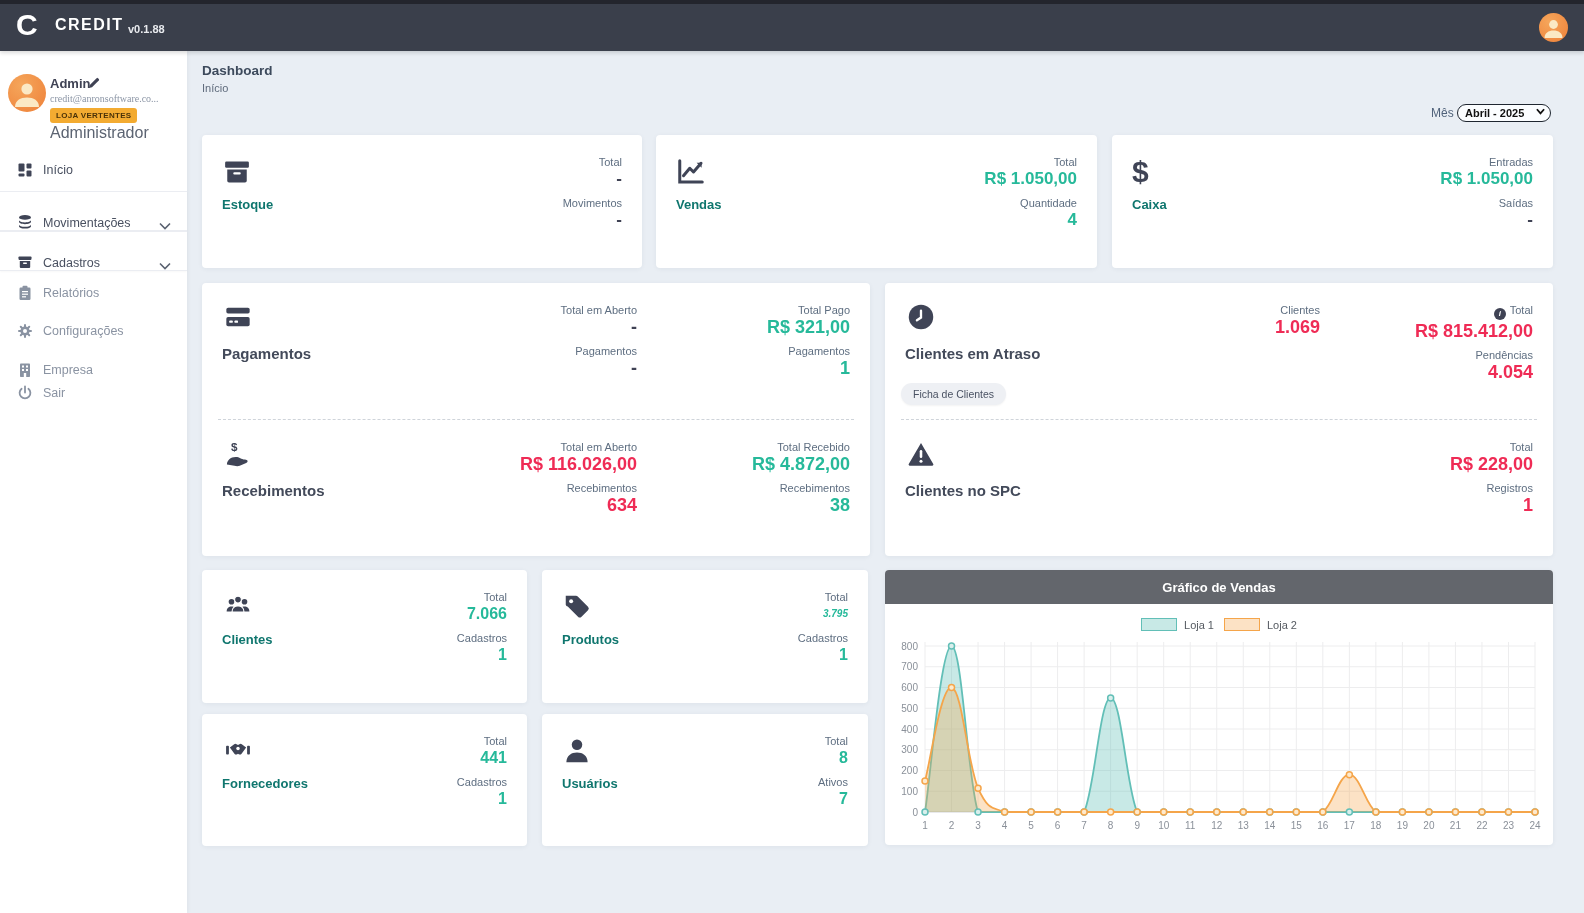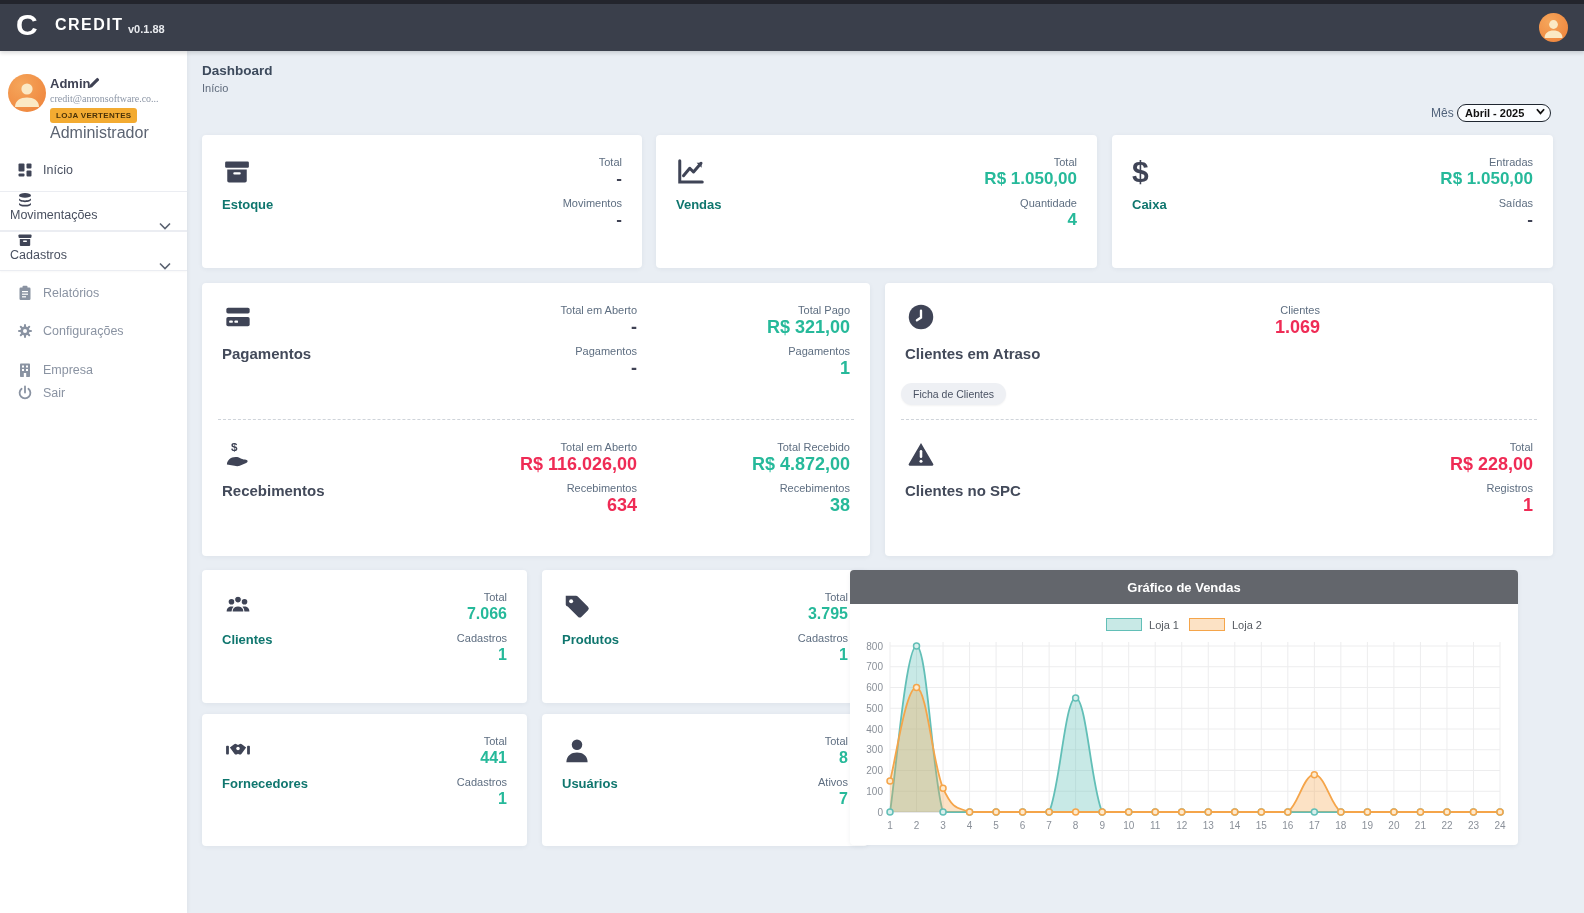--- a/index.html
+++ b/index.html
@@ -25,21 +25,21 @@
   .profile-edit { position:absolute; left:88px; top:26px; width:12px; height:12px; }
   .profile-email { position:absolute; left:50px; top:42px; width:130px; font-size:10px; color:#8b95a5; white-space:nowrap; overflow:hidden;font-family:Liberation Serif, serif; }
   .profile-badge { position:absolute; left:50px; top:57px; background:#f3ab31; color:#4a3208; font-size:8px; font-weight:800; letter-spacing:.3px; padding:3px 6px; border-radius:3px; }
   .profile-role { position:absolute; left:50px; top:73px; font-size:16px; color:#5c6472; }
 
   .menu-item { position:absolute; left:0; width:187px; height:30px; display:flex; align-items:center; cursor:pointer; }
   .menu-item .mi-icon { margin-left:17px; width:16px; height:16px; flex:0 0 16px; }
   .menu-item .mi-label { margin-left:10px; font-size:12.5px; color:#495060; }
   .menu-item.gray .mi-label { color:#8a93a2; }
   .menu-box { position:absolute; left:0; width:187px; height:40px; background:#fff; border-top:1px solid #ebedf2; border-bottom:1px solid #ebedf2;
-      display:flex; align-items:flex-start; cursor:pointer; box-shadow:0 1px 2px rgba(0,0,0,.03);flex-direction:column; }
+      display:flex; align-items:flex-end; cursor:pointer; box-shadow:0 1px 2px rgba(0,0,0,.03); }
   .menu-box .mi-icon { margin-left:17px; width:16px; height:16px; flex:0 0 16px; }
   .menu-box .mi-label { margin-left:10px; font-size:12.5px; color:#495060; }
   .menu-box .mi-chevron { margin-left:auto; margin-right:16px; width:12px; height:8px; }
 
   
   .bc-title { position:absolute; left:202px; top:63px; font-size:13.5px; font-weight:800; color:#3d4a5c; }
   .bc-sub { position:absolute; left:202px; top:82px; font-size:11px; color:#5f6b7c; }
   .month-label { position:absolute; left:1431px; top:106px; font-size:12px; color:#50627a; }
   .month-wrap { position:absolute; left:1457px; top:103px; width:94px; height:18px; }
   .month-select { width:94px; height:18px; font-family:"Liberation Sans",sans-serif; font-size:11px; font-weight:700; color:#111;
@@ -59,21 +59,21 @@
   .big-section { position:absolute; left:0; right:0; height:136px; }
   .big-section .s-icon { position:absolute; left:22px; top:20px; width:28px; height:28px; }
   .big-section .s-title { position:absolute; left:20px; top:62px; font-size:15px; font-weight:700; color:#434a5a; }
   .col-mid { position:absolute; right:233px; top:21px; display:flex; flex-direction:column; align-items:flex-end; }
   .col-right { position:absolute; right:20px; top:21px; display:flex; flex-direction:column; align-items:flex-end; }
   .dashed-div { position:absolute; left:16px; right:16px; top:136px; border-top:1px dashed #cfd4da; }
   .chip { position:absolute; left:16px; top:88px; background:#eef0f4; border-radius:13px; padding:5px 12px; font-size:10.5px; color:#4a5263; cursor:pointer; box-shadow:0 1px 2px rgba(0,0,0,.05);margin-top:12px; }
   .info-dot { display:inline-block; width:12px; height:12px; border-radius:50%; background:#3f4254; color:#fff; font-size:8px; font-weight:800; text-align:center; line-height:12px; margin-right:4px; vertical-align:-2px; font-style:italic; }
 
   
-  .chart-card { position:absolute; left:850px; top:570px; width:668px; height:275px; background:#fff; border-radius:4px; box-shadow:0 1px 5px rgba(40,50,70,.06); }
+  .chart-card { position:absolute; left:885px; top:570px; width:668px; height:275px; background:#fff; border-radius:4px; box-shadow:0 1px 5px rgba(40,50,70,.06); }
   .chart-header { position:absolute; left:0; top:0; width:668px; height:34px; background:#63666c; border-radius:4px 4px 0 0;
       display:flex; align-items:center; justify-content:center; color:#fff; font-size:13px; font-weight:700; }
   .chart-legend { position:absolute; left:0; top:48px; width:668px; display:flex; justify-content:center; gap:10px; align-items:center; }
   .legend-item { display:flex; align-items:center; gap:7px; font-size:11px; color:#555a61; }
   .legend-swatch { width:36px; height:13px; border:1.6px solid; }
   #sales-chart { position:absolute; left:0; top:64px; }
 
   svg .icon-dark { fill:#3f4456; }
   svg .icon-gray { fill:#8a93a2; }
 </style>
@@ -292,20 +292,26 @@
       <svg class="s-icon" viewBox="0 0 24 24">
         <circle class="icon-dark" cx="12" cy="12" r="10.5"></circle>
         <path d="M12,6.5 V12.5 L8.5,14.8" stroke="#fff" stroke-width="2" fill="none" stroke-linecap="round"></path>
       </svg>
       <div class="s-title">Clientes em Atraso</div>
       <div class="chip">Ficha de Clientes</div>
       <div class="col-mid">
         <span class="stat-label">Clientes</span>
         <span class="stat-value big red">1.069</span>
       </div>
+      <div class="col-right">
+        <span class="stat-label"><span class="info-dot">i</span><span>Total</span></span>
+        <span class="stat-value big red">R$ 815.412,00</span>
+        <span class="stat-label">Pendências</span>
+        <span class="stat-value big red">4.054</span>
+      </div>
     </div>
     <div class="dashed-div"></div>
     <div class="big-section" style="top:137px;">
       <svg class="s-icon" viewBox="0 0 24 24">
         <path class="icon-dark" d="M12,2.5 L22.5,20.5 a1,1 0 0 1 -0.9,1.5 H2.4 a1,1 0 0 1 -0.9,-1.5 z"></path>
         <rect x="10.9" y="8.5" width="2.2" height="7" rx="1.1" fill="#fff"></rect>
         <circle cx="12" cy="18.2" r="1.3" fill="#fff"></circle>
       </svg>
       <div class="s-title">Clientes no SPC</div>
       <div class="col-right">
@@ -336,21 +342,21 @@
   </div>
 
   <div class="card" style="left:542px; top:570px; width:326px; height:133px;">
     <svg class="c-icon" viewBox="0 0 24 24">
       <path class="icon-dark" d="M3,3 h8.2 a2,2 0 0 1 1.4,0.6 l8.2,8.2 a2,2 0 0 1 0,2.8 l-5.2,5.2 a2,2 0 0 1 -2.8,0 L4.6,11.6 A2,2 0 0 1 3,10.2 z"></path>
       <circle cx="7.3" cy="7.3" r="1.6" fill="#fff"></circle>
     </svg>
     <div class="c-title">Produtos</div>
     <div class="stats-right">
       <span class="stat-label">Total</span>
-      <span class="stat-value teal" style="font-size:16px;">3.795</span>
+      <span class="stat-value teal" style="font-size:10px;font-style:italic;">3.795</span>
       <span class="stat-label">Cadastros</span>
       <span class="stat-value teal" style="font-size:16px;">1</span>
     </div>
   </div>
 
   <div class="card" style="left:202px; top:714px; width:325px; height:132px;">
     <svg class="c-icon" viewBox="0 0 24 24" style="width:32px;height:26px;">
       <rect class="icon-dark" x="1" y="9" width="2.6" height="8" rx="0.8"></rect>
       <rect class="icon-dark" x="20.4" y="9" width="2.6" height="8" rx="0.8"></rect>
       <path class="icon-dark" d="M4.5,10.5 l4,-3 a2,2 0 0 1 2.2,0 l1.3,0.9 1.3,-0.9 a2,2 0 0 1 2.2,0 l4,3 -4.2,5.8 a2,2 0 0 1 -2.6,0.5 l-0.7,-0.5 -0.7,0.5 a2,2 0 0 1 -2.6,-0.5 z"></path>

